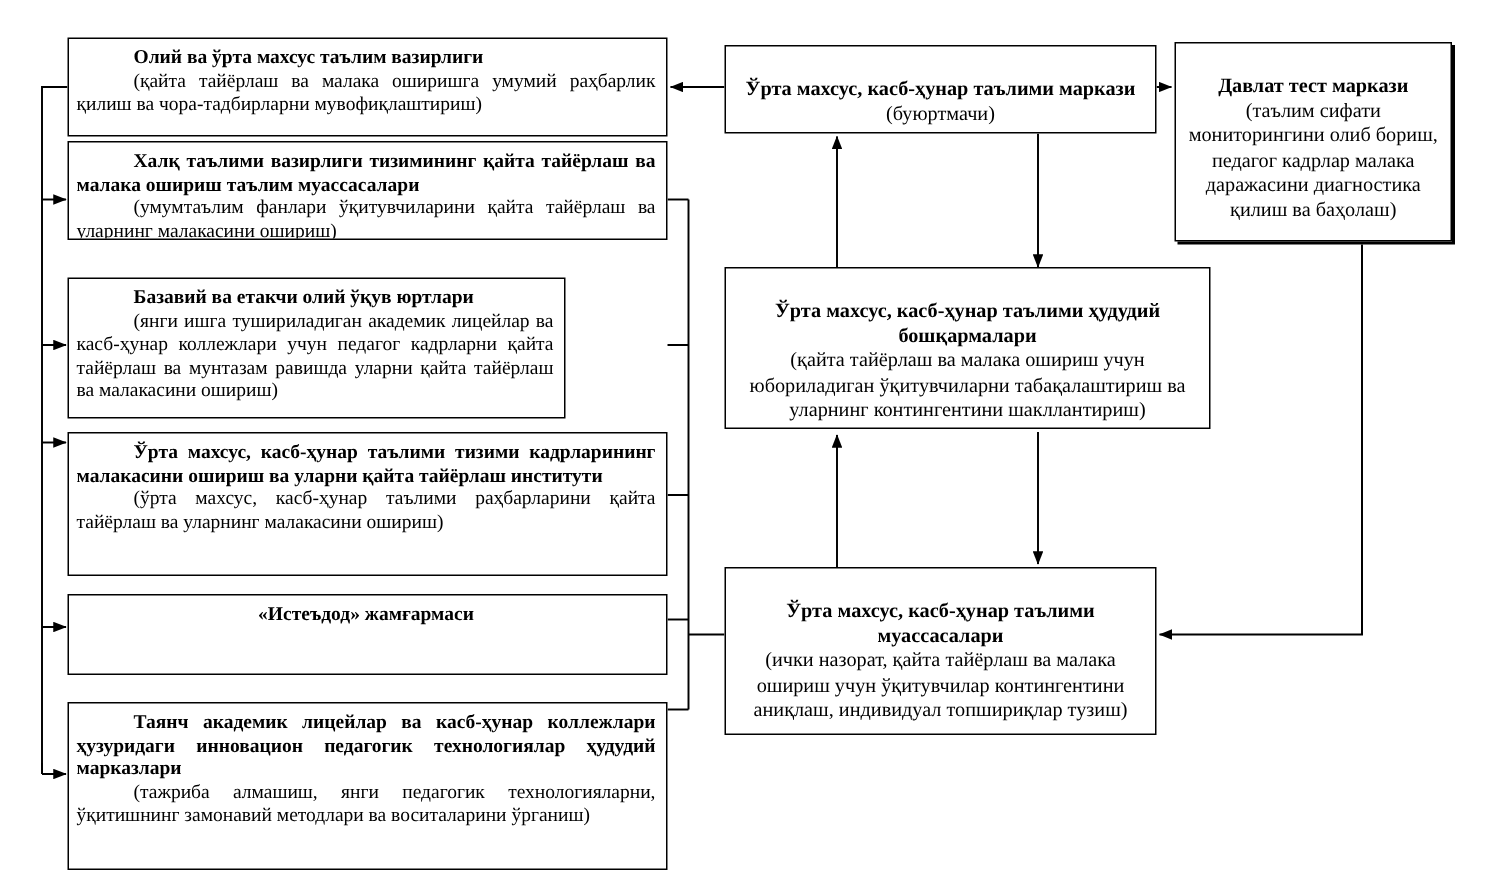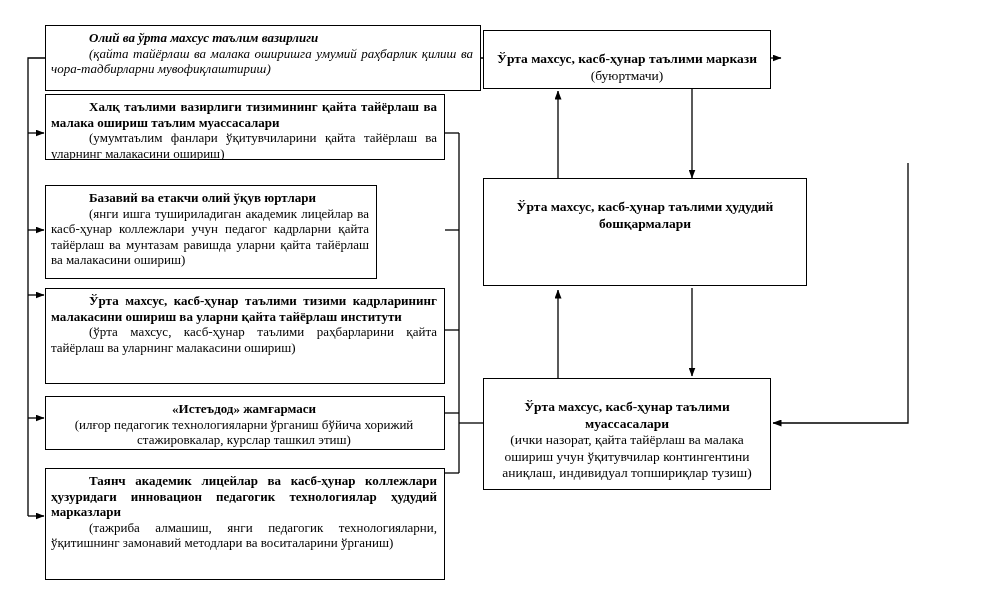--- a/index.html
+++ b/index.html
@@ -17,21 +17,21 @@
   .box .title{font-weight:bold;}
   
   .para-style{font-size:13px;line-height:15.5px;padding:4px 7px 3px 5px;}
   .para-style p{text-align:justify;text-indent:38px;}
   
   .center-style{font-size:13.5px;line-height:16.5px;padding:20px 6px;}
   .center-style p{text-align:center;text-indent:0;}
   .para-style.centered p{text-align:center;text-indent:0;}
   .shadowed{box-shadow:2px 2px 0 #000;}
   
-  .b-left1{left:45px;top:25px;width:436px;height:66px;font-style:italic;}
+  .b-left1{left:45px;top:25px;width:400px;height:66px;}
   .b-left2{left:45px;top:94px;width:400px;height:66px;}
   .b-left3{left:45px;top:185px;width:332px;height:94px;}
   .b-left4{left:45px;top:288px;width:400px;height:96px;}
   .b-left5{left:45px;top:396px;width:400px;height:54px;}
   .b-left6{left:45px;top:468px;width:400px;height:112px;}
   .b-midtop{left:483px;top:30px;width:288px;height:59px;}
   .b-midmid{left:483px;top:178px;width:324px;height:108px;}
   .b-midbot{left:483px;top:378px;width:288px;height:112px;}
   .b-right{left:783px;top:28px;width:185px;height:133px;}
 </style>
@@ -88,33 +88,37 @@
   <div class="box para-style b-left3">
     <p class="title">Базавий ва етакчи олий ўқув юртлари</p>
     <p class="desc">(янги ишга тушириладиган академик лицейлар ва касб-ҳунар коллежлари учун педагог кадрларни қайта тайёрлаш ва мунтазам равишда уларни қайта тайёрлаш ва малакасини ошириш)</p>
   </div>
   <div class="box para-style b-left4">
     <p class="title">Ўрта махсус, касб-ҳунар таълими тизими кадрларининг малакасини ошириш ва уларни қайта тайёрлаш институти</p>
     <p class="desc">(ўрта махсус, касб-ҳунар таълими раҳбарларини қайта тайёрлаш ва уларнинг малакасини ошириш)</p>
   </div>
   <div class="box para-style centered b-left5">
     <p class="title">«Истеъдод» жамғармаси</p>
-    <p class="desc">(илғор педагогик технологияларни ўрганиш бўйича хорижий стажировкалар, курслар ташкил этиш)</p>
   </div>
   <div class="box para-style b-left6">
     <p class="title">Таянч академик лицейлар ва касб-ҳунар коллежлари ҳузуридаги инновацион педагогик технологиялар ҳудудий марказлари</p>
     <p class="desc">(тажриба алмашиш, янги педагогик технологияларни, ўқитишнинг замонавий методлари ва воситаларини ўрганиш)</p>
   </div>
 
   <div class="box center-style b-midtop">
     <p class="title">Ўрта махсус, касб-ҳунар таълими маркази</p>
     <p class="desc">(буюртмачи)</p>
   </div>
   <div class="box center-style b-midmid">
     <p class="title">Ўрта махсус, касб-ҳунар таълими ҳудудий бошқармалари</p>
+    <p class="desc">(қайта тайёрлаш ва малака ошириш учун юбориладиган ўқитувчиларни табақалаштириш ва уларнинг контингентини шакллантириш)</p>
   </div>
   <div class="box center-style b-midbot">
     <p class="title">Ўрта махсус, касб-ҳунар таълими муассасалари</p>
     <p class="desc">(ички назорат, қайта тайёрлаш ва малака ошириш учун ўқитувчилар контингентини аниқлаш, индивидуал топшириқлар тузиш)</p>
   </div>
 
+  <div class="box center-style shadowed b-right">
+    <p class="title">Давлат тест маркази</p>
+    <p class="desc">(таълим сифати мониторингини олиб бориш, педагог кадрлар малака даражасини диагностика қилиш ва баҳолаш)</p>
+  </div>
 
 </div>
 
 </body></html>

